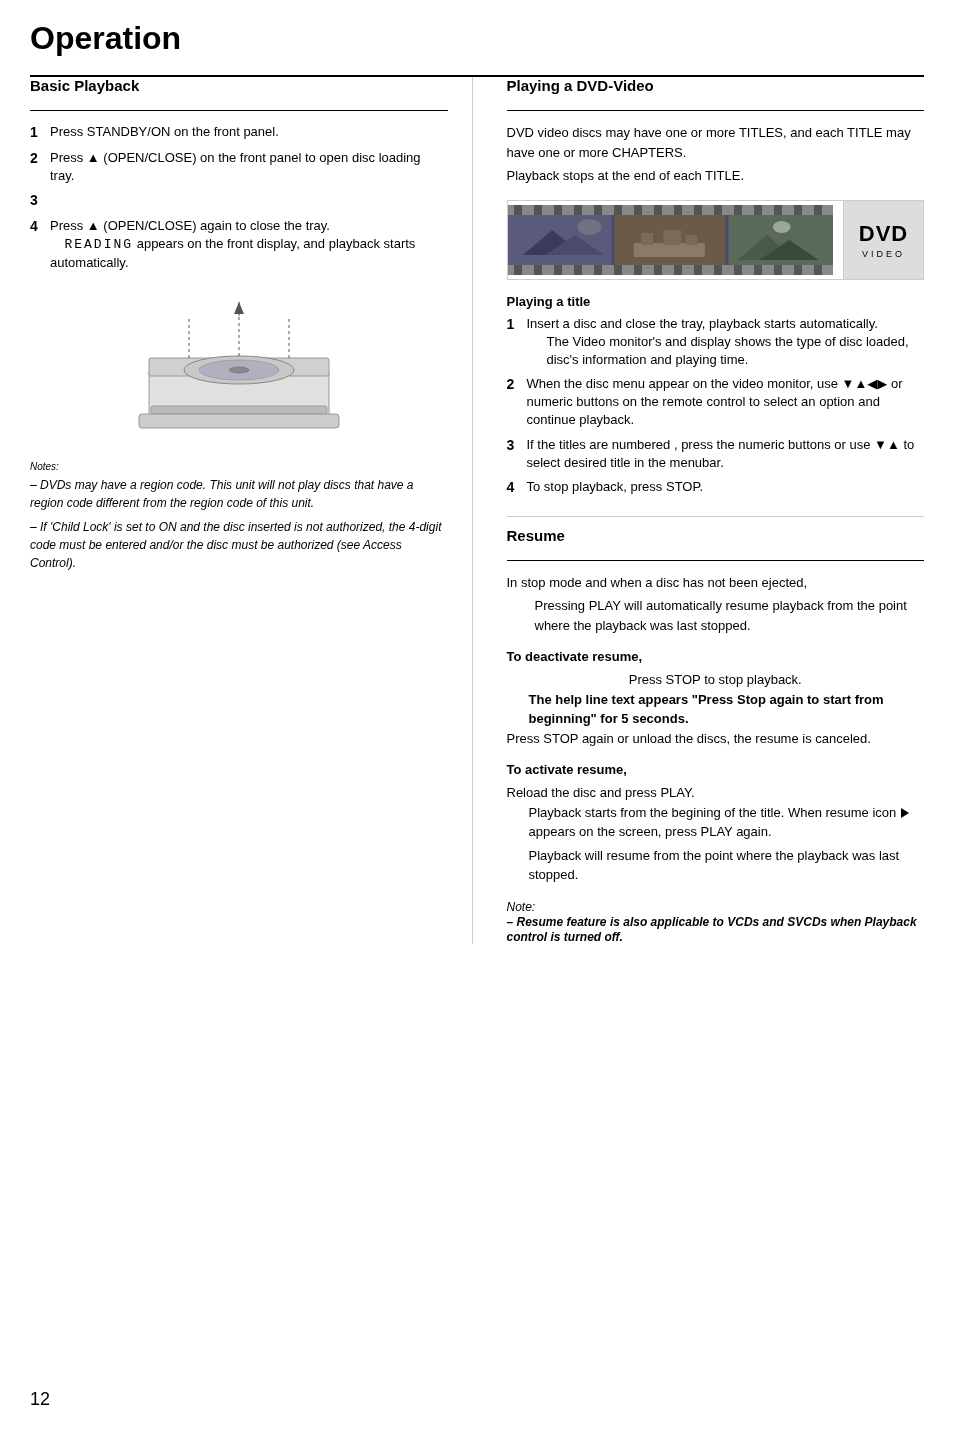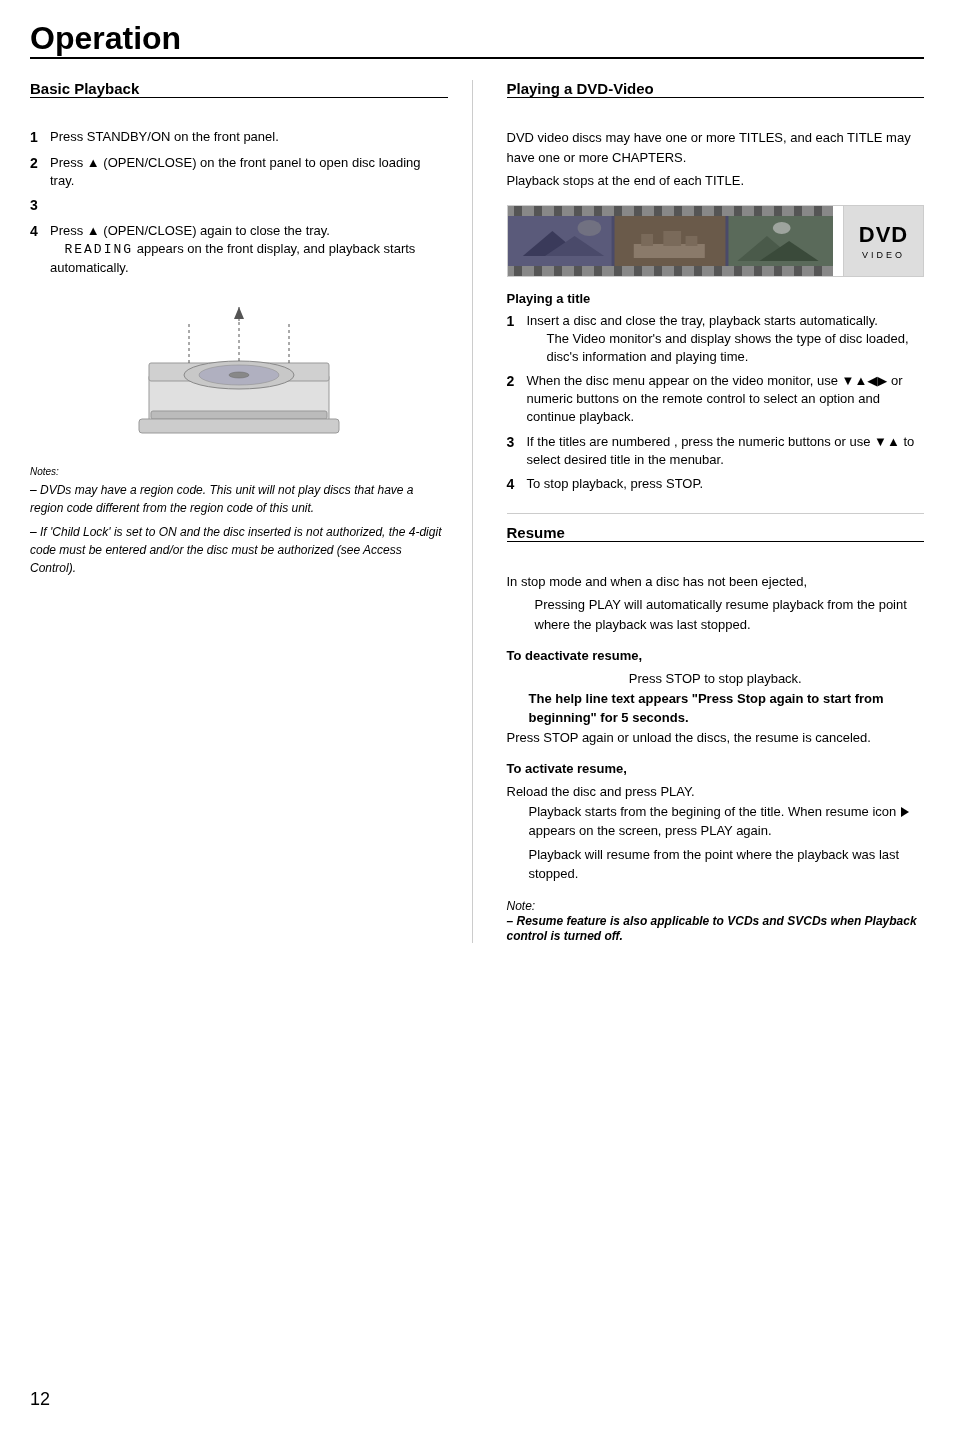--- a/index.html
+++ b/index.html
@@ -9,42 +9,42 @@
       background: #fff;
       color: #000;
       width: 954px;
       min-height: 1430px;
       padding: 20px 30px 30px 30px;
     }
     h1.page-title {
       font-size: 32px;
       font-weight: bold;
       border-bottom: 2px solid #000;
-      padding-bottom: 0;
-      margin-bottom: 21px;
+      padding-bottom: 18px;
+      margin-bottom: 0;
     }
     .two-col {
       display: flex;
       gap: 30px;
     }
     .left-col {
       flex: 1;
       border-right: 1px solid #ccc;
       padding-right: 24px;
     }
     .right-col {
       flex: 1;
       padding-left: 4px;
     }
     h2.section-title {
       font-size: 15px;
       font-weight: bold;
       border-bottom: 1px solid #000;
-      padding-bottom: 0;
-      margin-bottom: 30px;
+      padding-bottom: 16px;
+      margin-bottom: 12px;
     }
     h3.sub-title {
       font-size: 13px;
       font-weight: bold;
       margin-bottom: 6px;
       margin-top: 14px;
     }
     .numbered-list {
       list-style: none;
       padding: 0;
@@ -117,21 +117,21 @@
     }
     .film-holes-bottom {
       position: absolute;
       bottom: 0; left: 0; right: 0;
       height: 10px;
       background: repeating-linear-gradient(to right, #888 0px, #888 6px, #555 6px, #555 14px, #888 14px, #888 20px);
     }
     .dvd-logo-box {
       width: 80px;
       min-width: 80px;
-      height: 70px;
+      height: 78px;
       background: #ddd;
       display: flex;
       flex-direction: column;
       align-items: center;
       justify-content: center;
       font-weight: bold;
       font-size: 22px;
       letter-spacing: 1px;
       color: #000;
       border-left: 1px solid #ccc;

